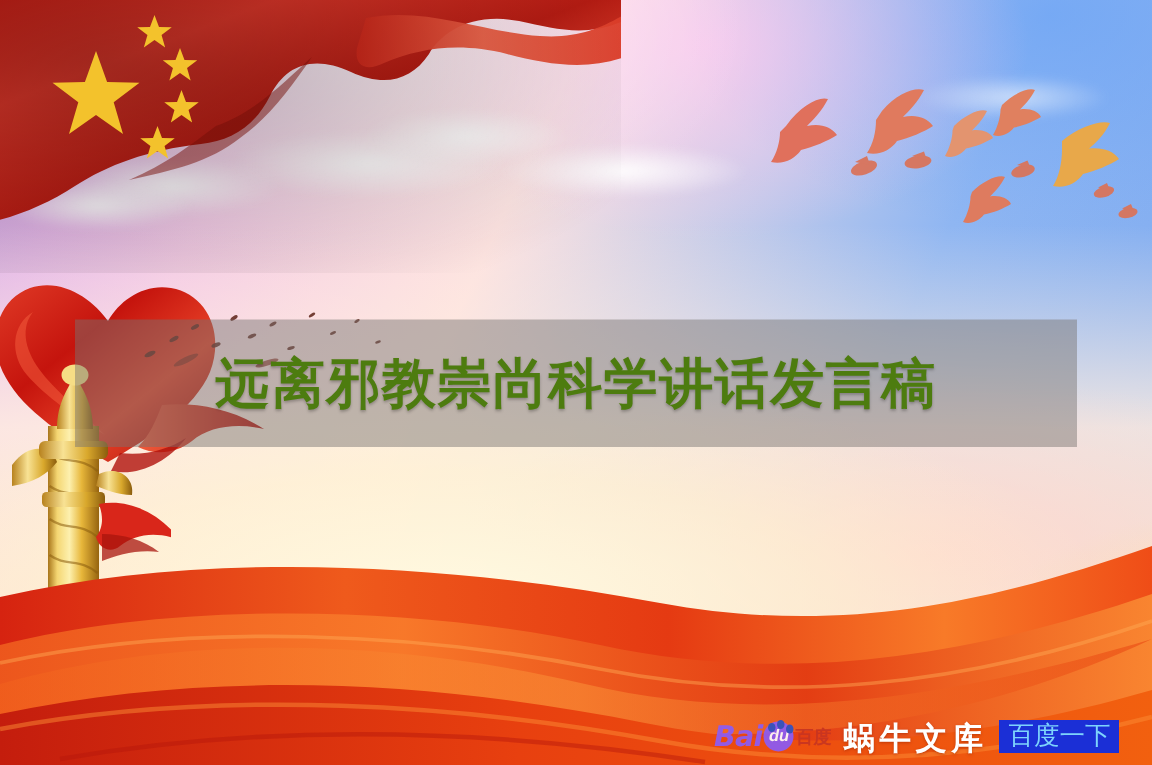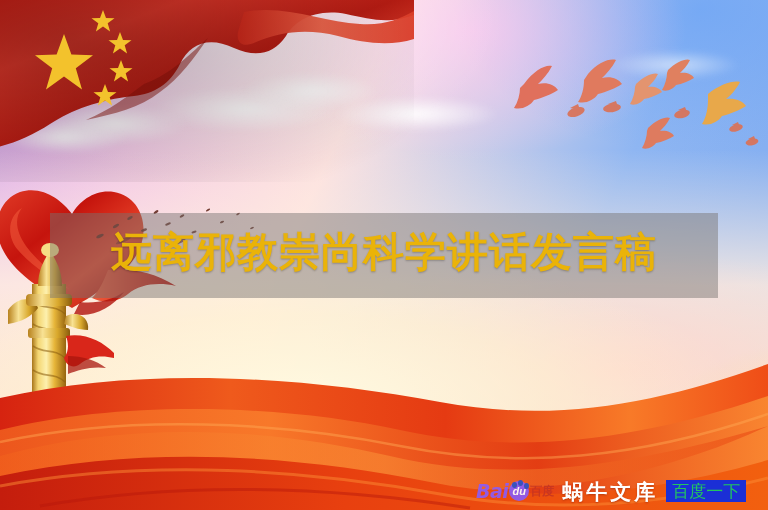--- a/index.html
+++ b/index.html
@@ -96,28 +96,28 @@
     left: 50px;
     top: 213px;
     width: 668px;
     height: 85px;
     background: rgba(120,115,112,0.47);
     display: flex;
     align-items: center;
     justify-content: center;
   }
   .title-text {
-    color: #eab308;
-    font-size: 41px;
+    color: #4d7c0f;
+    font-size: 36px;
     font-weight: 700;
     letter-spacing: 1px;
     line-height: 1;
     white-space: nowrap;
     text-shadow: 0 1px 2px rgba(0,0,0,0.25);
-    font-family: Liberation Mono, monospace;
+    font-family: Liberation Sans, sans-serif;
   }
 
   
   .watermark {
     position: absolute;
     left: 476px;
     top: 476px;
     width: 288px;
     height: 30px;
     display: flex;
@@ -171,21 +171,21 @@
     font-size: 21px;
     font-weight: 700;
     letter-spacing: 3px;
     line-height: 1;
     font-family: "DejaVu Serif", "Liberation Serif", serif;
     text-shadow: 0 1px 2px rgba(140,30,0,0.5);
     text-align: right;
   }
   .search-button {
     background: #1b2fd6;
-    color: #22c55e;
+    color: #7dd3fc;
     font-size: 17px;
     font-weight: 500;
     line-height: 1;
     padding: 4px 6px;
     height: 22px;
     box-sizing: border-box;
     display: flex;
     align-items: center;
     justify-content: center;
     letter-spacing: 0px;

